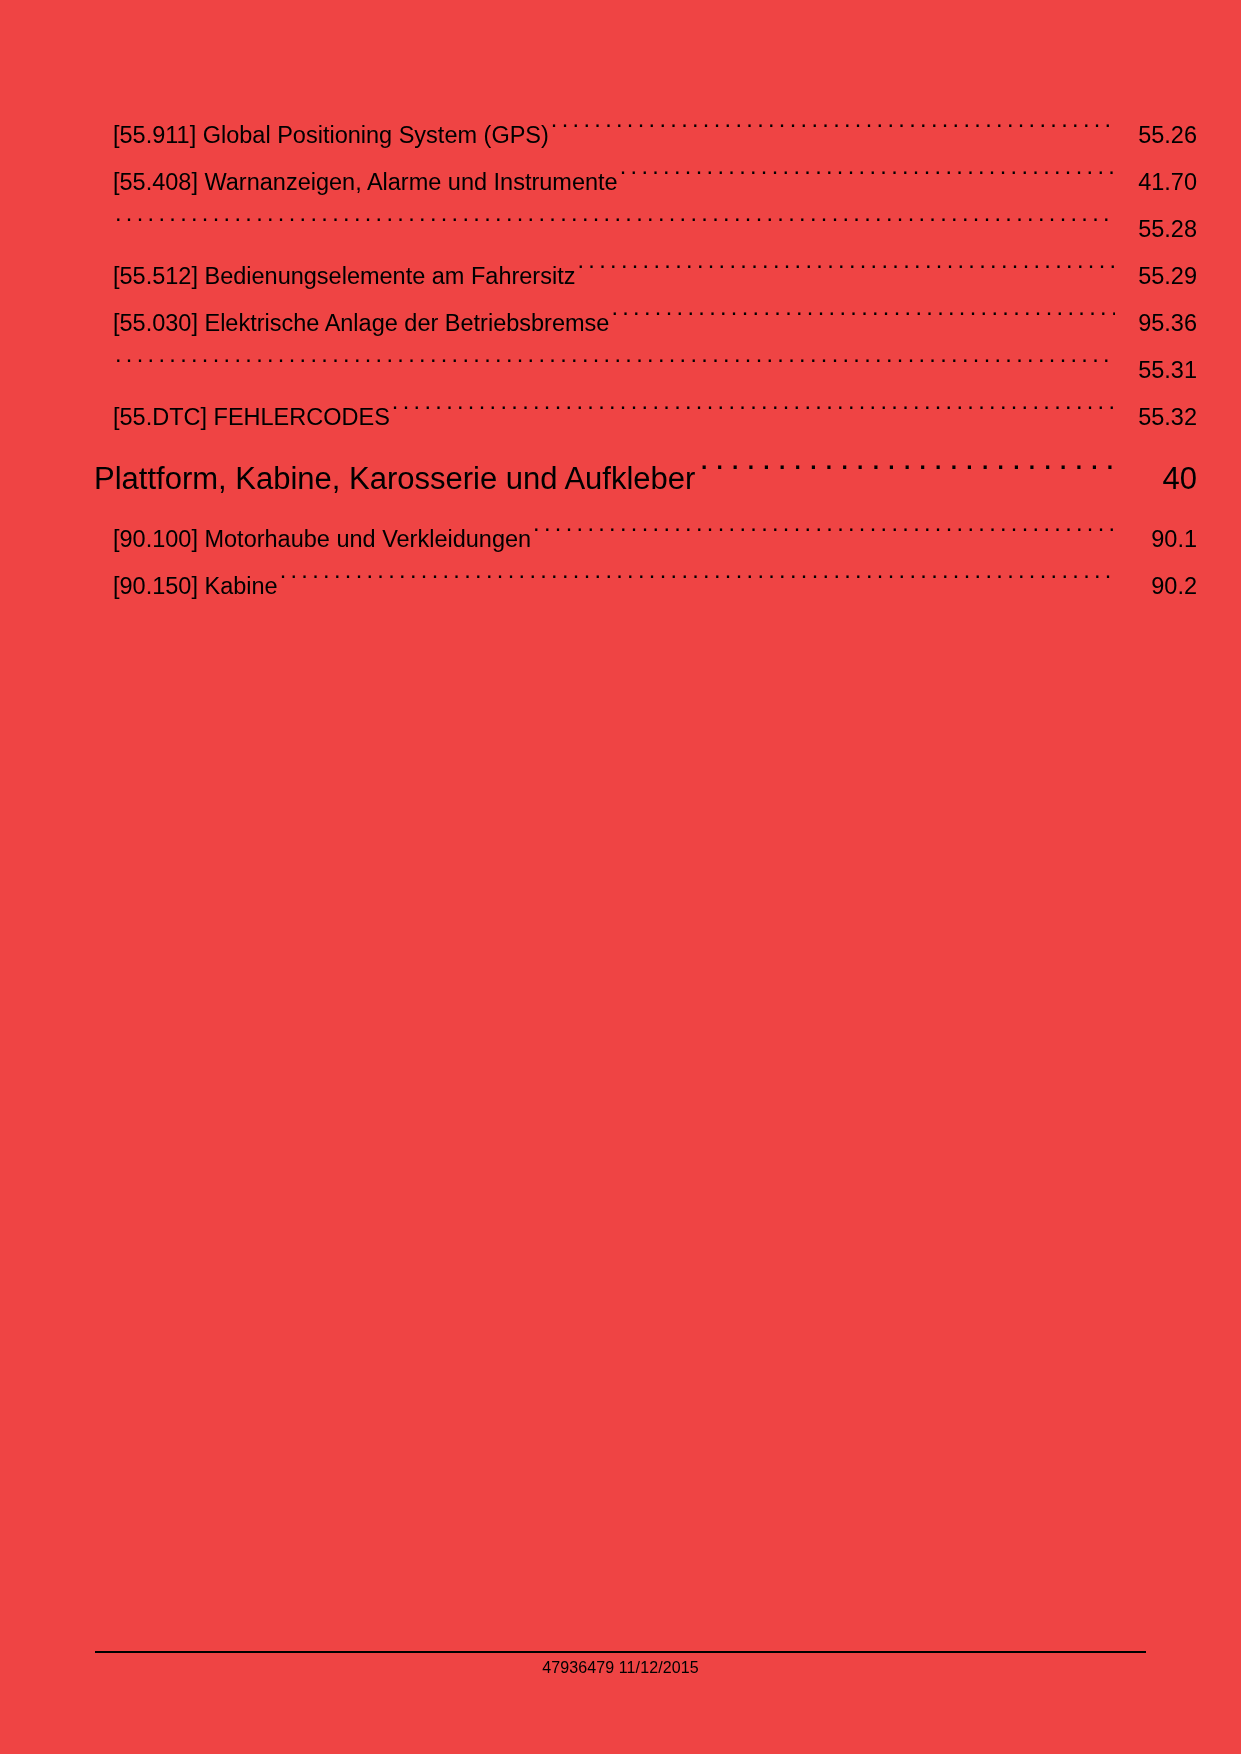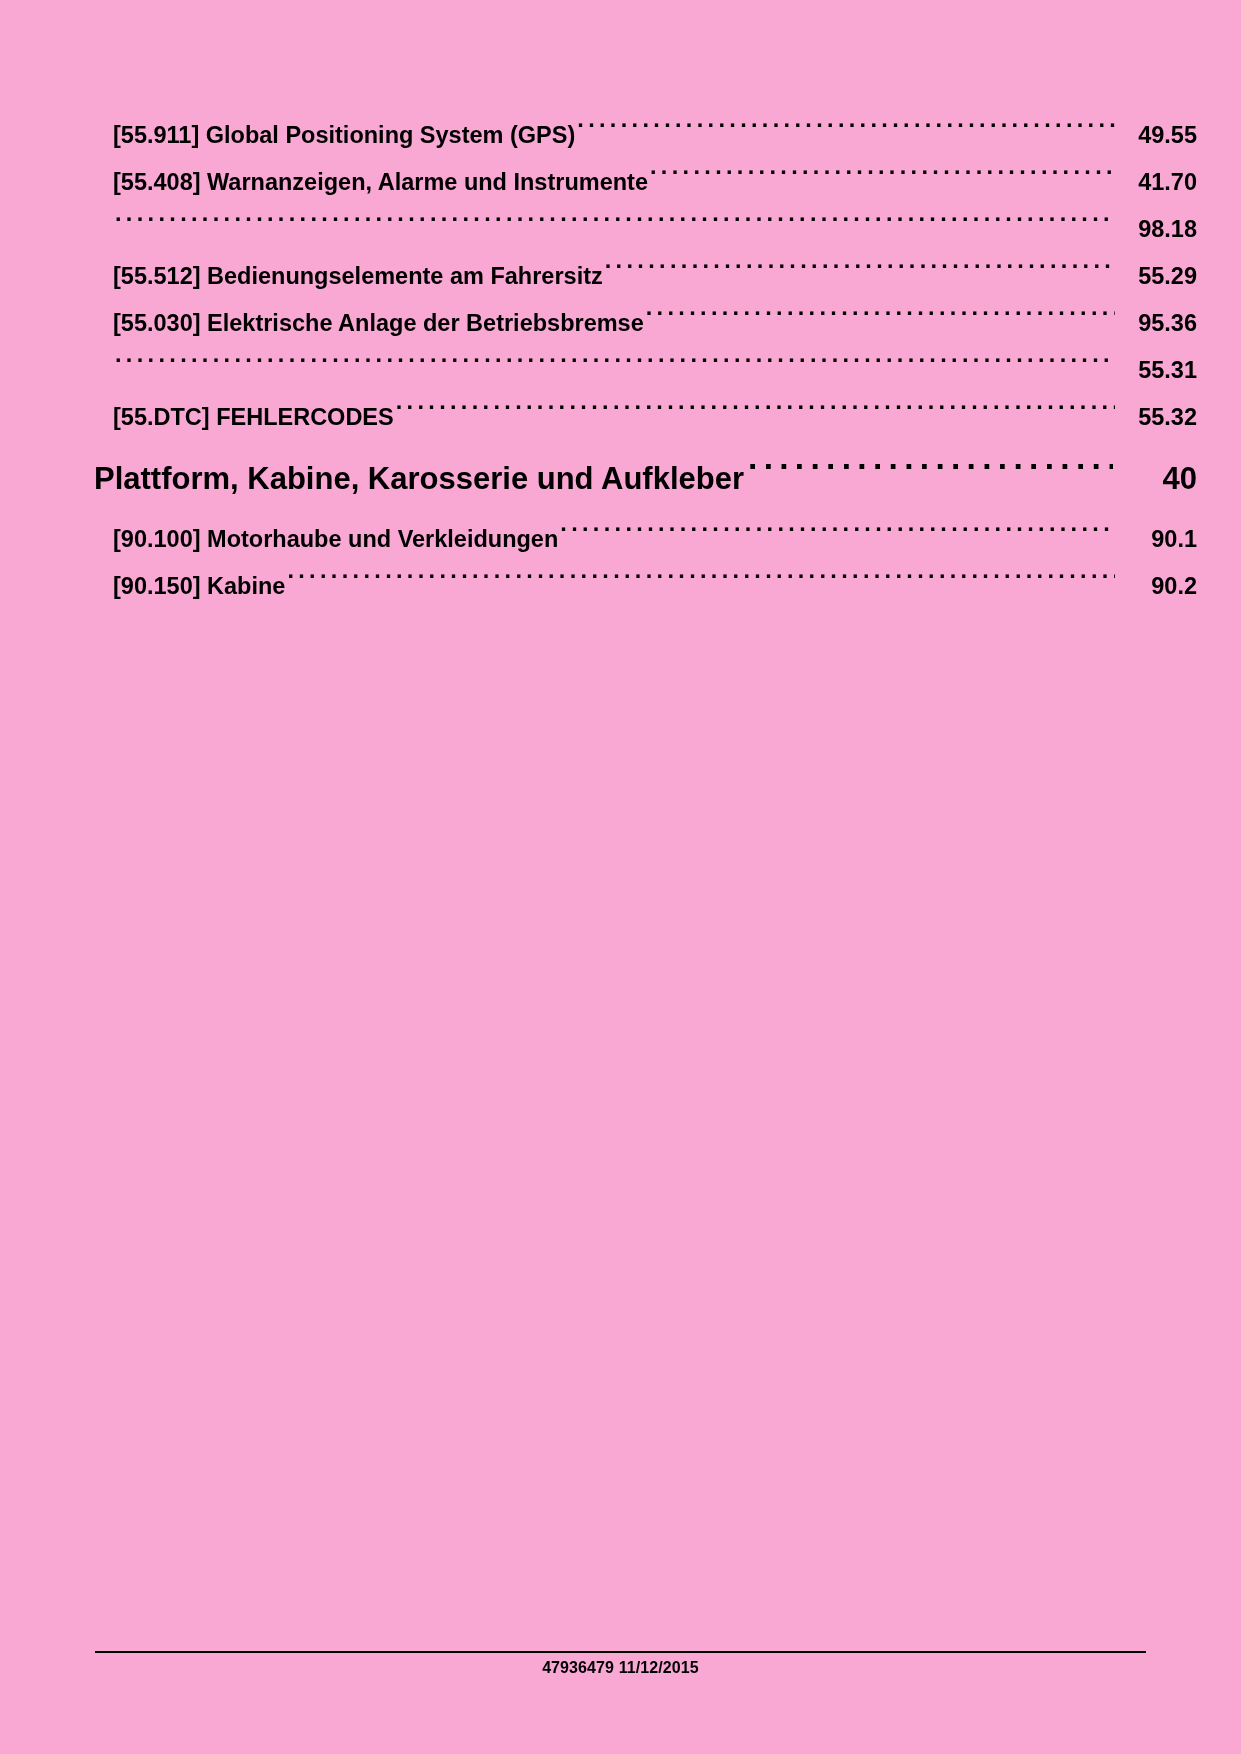--- a/index.html
+++ b/index.html
@@ -10,24 +10,23 @@
   }
   body {
     font-family: "Liberation Sans", sans-serif;
     color: #000000;
   }
   .page {
     position: relative;
     width: 1241px;
     height: 1754px;
     margin: 0 auto;
-    background: #f9a8d4;
+    background: #ef4444;
     overflow: hidden;
     box-sizing: border-box;
-    font-weight: bold;
   }
   .toc {
     position: absolute;
     top: 112px;
     left: 0;
     width: 1241px;
   }
 
   
   .toc-row {
@@ -118,30 +117,30 @@
 </style>
 </head>
 <body>
 
 <div class="page">
 
   <div class="toc" id="toc-container">
       <div class="toc-row lvl2">
         <span class="title">[55.911] Global Positioning System (GPS)</span>
         <span class="leader"></span>
-        <span class="pageno">49.55</span>
+        <span class="pageno">55.26</span>
       </div>
       <div class="toc-row lvl2">
         <span class="title">[55.408] Warnanzeigen, Alarme und Instrumente</span>
         <span class="leader"></span>
         <span class="pageno">41.70</span>
       </div>
       <div class="toc-row lvl2">
         <span class="leader"></span>
-        <span class="pageno">98.18</span>
+        <span class="pageno">55.28</span>
       </div>
       <div class="toc-row lvl2">
         <span class="title">[55.512] Bedienungselemente am Fahrersitz</span>
         <span class="leader"></span>
         <span class="pageno">55.29</span>
       </div>
       <div class="toc-row lvl2">
         <span class="title">[55.030] Elektrische Anlage der Betriebsbremse</span>
         <span class="leader"></span>
         <span class="pageno">95.36</span>

